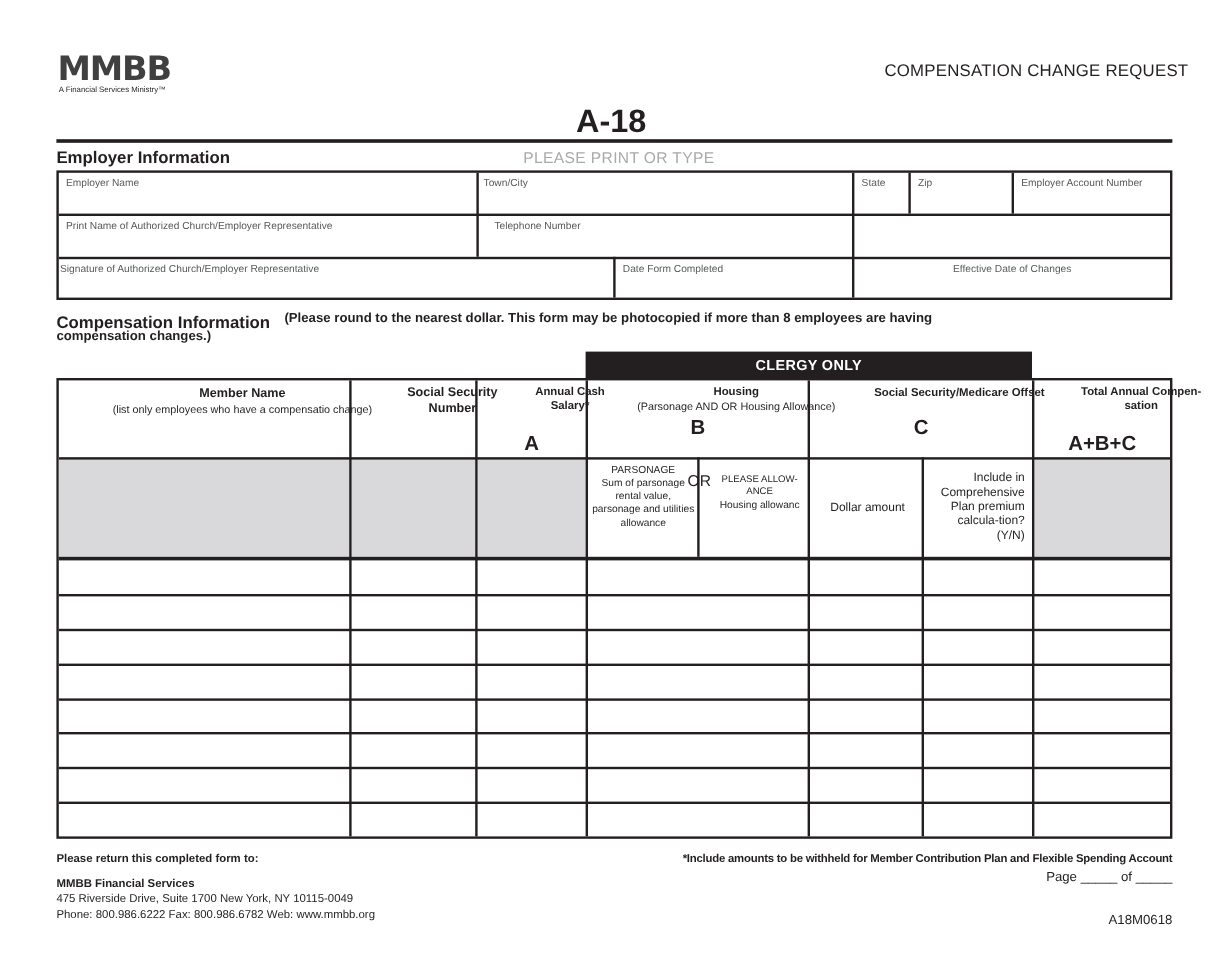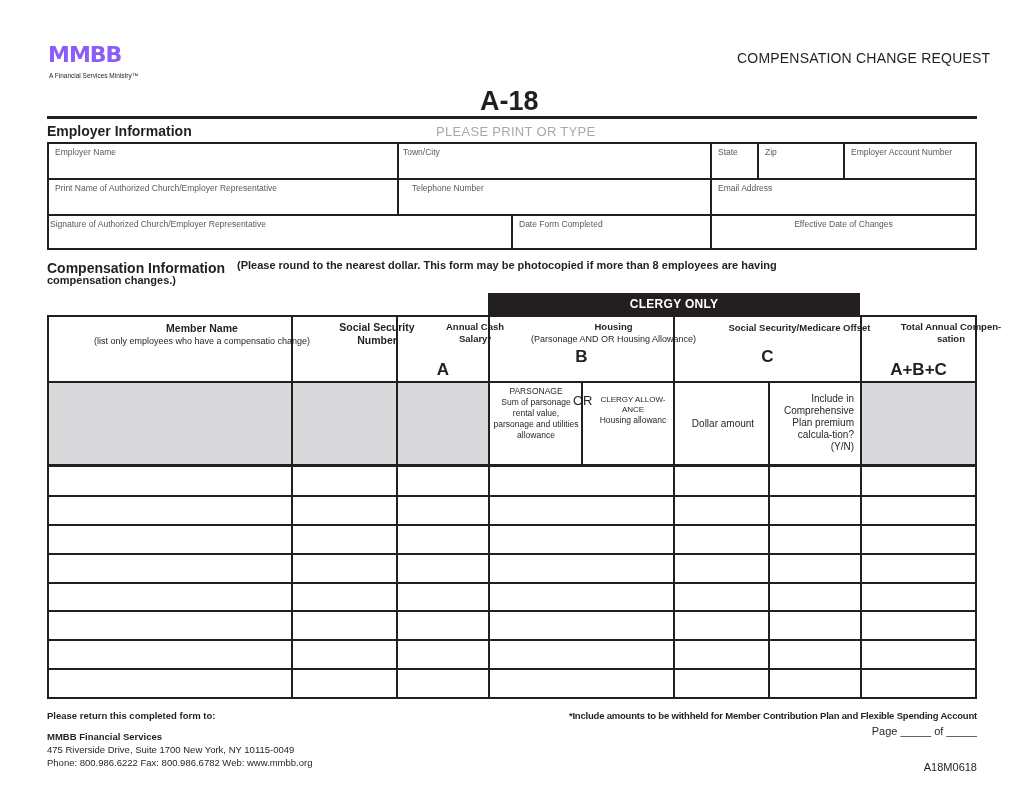--- a/index.html
+++ b/index.html
@@ -1,20 +1,20 @@
 <!DOCTYPE html>
 <html><head>
 <meta charset="utf-8">
 <style>
   html, body { margin:0; padding:0; background:#fff; }
   body { width:1024px; height:797px; position:relative; overflow:hidden;
          font-family:"Liberation Sans", sans-serif; color:#231f20; }
   .abs { position:absolute; }
   .logo { left:48px; top:44px; font-family:"DejaVu Sans", sans-serif; font-weight:bold;
-          font-size:22px; letter-spacing:-1px; color:#8b5cf6; line-height:1; }
+          font-size:28px; letter-spacing:-1px; color:#404040; line-height:1; }
   .logo-sub { left:49px; top:72px; font-size:6.5px; color:#231f20; }
   .form-title { left:737px; top:50px; font-size:14px; color:#231f20; letter-spacing:0.2px; }
   .form-code { left:480px; top:86px; font-size:27px; font-weight:bold; }
   .rule { left:47px; top:116px; width:930px; height:3px; background:#231f20; }
   .sec-title { left:47px; top:123px; font-size:14px; font-weight:bold; }
   .print-hint { left:436px; top:124px; font-size:13px; color:#a7a9ac; letter-spacing:0.3px; }
 
   
   .emp { left:47px; top:142px; width:930px; height:108px; border:2.5px solid #231f20;
          box-sizing:border-box; }
@@ -80,23 +80,20 @@
   <div class="cell" style="left:796px;top:0;width:130px;height:34px;">
     <div class="flabel">Employer Account Number</div>
     </div>
 
   <div class="cell" style="left:0;top:36px;width:348px;height:34px;">
     <div class="flabel">Print Name of Authorized Church/Employer Representative</div>
     </div>
   <div class="cell" style="left:350px;top:36px;width:311px;height:34px;">
     <div class="flabel" style="padding-left:13px">Telephone Number</div>
     </div>
-  <div class="cell" style="left:663px;top:36px;width:263px;height:34px;">
-    <div class="flabel">Email Address</div>
-    </div>
 
   <div class="cell" style="left:0;top:72px;width:462px;height:32px;border-radius:15px;">
     <div class="flabel" style="padding-left:1px">Signature of Authorized Church/Employer Representative</div>
     </div>
   <div class="cell" style="left:464px;top:72px;width:197px;height:32px;">
     <div class="flabel">Date Form Completed</div>
     </div>
   <div class="cell" style="left:663px;top:72px;width:263px;height:32px;text-align:center;">
     <div class="flabel" style="padding-left:0">Effective Date of Changes</div>
     </div>
@@ -142,21 +139,21 @@
     <b style="font-size:9.5px">Total Annual Compen-sation</b>
   </div>
   <div class="letter" style="left:813px;top:43px;width:113px;">A+B+C</div>
 
   <div class="sub" style="left:443px;top:69px;width:88px;">
     <span>PARSONAGE</span><br>
     <span>Sum of parsonage rental value, parsonage and utilities allowance</span>
   </div>
   <div class="abs" style="left:524px;top:76px;font-size:13px;">OR</div>
   <div class="sub" style="left:544px;top:78px;width:80px;font-size:8px;line-height:10px;">
-    <span>CLERGY ALLOW-ANCE</span><br>
+    <span>PLEASE ALLOW-ANCE</span><br>
     <span style="font-size:8.5px">Housing allowanc</span>
   </div>
   <div class="sub" style="left:628px;top:101px;width:92px;font-size:10px;">Dollar amount</div>
   <div class="sub" style="left:725px;top:76px;width:80px;font-size:10px;line-height:12px;text-align:right;">Include in Comprehensive Plan premium calcula-tion? (Y/N)</div>
 
   <div id="grid"></div>
 <div class="hline" style="left:0;top:64px;width:926px;"></div>
     <div class="hline" style="left:0;top:147px;width:926px;height:2.5px;"></div>
     <div class="vline" style="left:242px;top:0px;height:380px;"></div>
     <div class="vline" style="left:347px;top:0px;height:380px;"></div>

